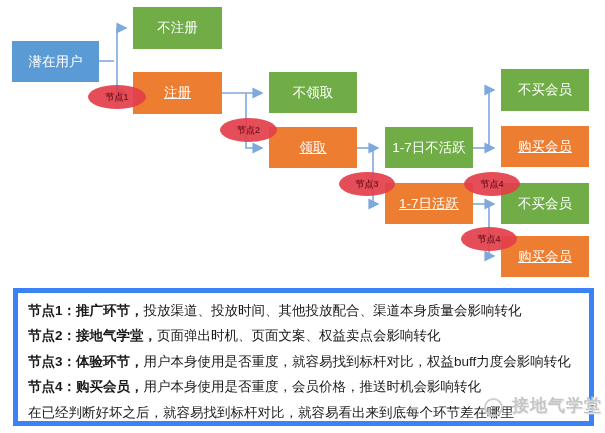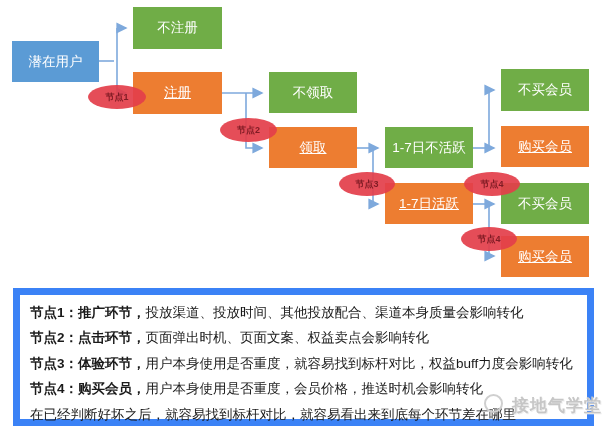--- a/index.html
+++ b/index.html
@@ -8,24 +8,24 @@
   .arrows{position:absolute;left:0;top:0;width:605px;height:433px;}
   .node{position:absolute;display:flex;align-items:center;justify-content:center;
         color:#ffffff;font-size:13.5px;white-space:nowrap;box-sizing:border-box;}
   .blue{background:#5B9BD5;}
   .green{background:#70AD47;}
   .orange{background:#ED7D31;text-decoration:underline;}
   .marker{position:absolute;background:rgba(227,62,74,0.92);border-radius:50%;
           display:flex;align-items:center;justify-content:center;
           color:#7E1B24;font-size:9px;font-weight:bold;white-space:nowrap;margin-top:36px;}
   .notes{position:absolute;left:13px;top:288px;width:581px;height:138px;box-sizing:border-box;
-         border:7px solid #3b82f6;background:#ffffff;padding:5px 8px 4px 10px;}
+         border:5px solid #3b82f6;background:#ffffff;padding:5px 8px 4px 10px;}
   .note-line{font-size:13.5px;line-height:25.4px;color:#1a1a1a;white-space:nowrap;}
   .note-line b{font-weight:bold;}
-  .watermark{position:absolute;left:484px;top:394px;display:flex;align-items:flex-start;gap:9px;}
+  .watermark{position:absolute;left:484px;top:394px;display:flex;align-items:flex-end;gap:9px;}
   .wm-circle{width:15px;height:15px;border:2px solid #cfcfcf;border-radius:50%;
              display:inline-block;background:transparent;}
   .wm-text{font-size:17px;font-weight:bold;letter-spacing:1px;color:#c6c6c6;
            text-shadow:1px 1px 0 #efefef;}
 </style>
 </head>
 <body>
 
 <div class="stage">
 
@@ -64,21 +64,21 @@
   <div class="node orange" style="left:501px;top:236px;width:88px;height:41px">购买会员</div>
 
   <div class="marker" style="left:88px;top:49px;width:58px;height:24px">节点1</div>
   <div class="marker" style="left:220px;top:82px;width:57px;height:24px">节点2</div>
   <div class="marker" style="left:339px;top:136px;width:56px;height:24px">节点3</div>
   <div class="marker" style="left:464px;top:136px;width:56px;height:24px">节点4</div>
   <div class="marker" style="left:461px;top:191px;width:56px;height:24px">节点4</div>
 
   <div class="notes">
     <div class="note-line"><b>节点1：推广环节，</b><span>投放渠道、投放时间、其他投放配合、渠道本身质量会影响转化</span></div>
-    <div class="note-line"><b>节点2：点击环节，</b><span>页面弹出时机、页面文案、权益卖点会影响转化</span></div>
+    <div class="note-line"><b>节点2：接地气学堂，</b><span>页面弹出时机、页面文案、权益卖点会影响转化</span></div>
     <div class="note-line"><b>节点3：体验环节，</b><span>用户本身使用是否重度，就容易找到标杆对比，权益buff力度会影响转化</span></div>
     <div class="note-line"><b>节点4：购买会员，</b><span>用户本身使用是否重度，会员价格，推送时机会影响转化</span></div>
     <div class="note-line"><b></b><span>在已经判断好坏之后，就容易找到标杆对比，就容易看出来到底每个环节差在哪里</span></div>
   </div>
 
   <div class="watermark">
     <span class="wm-circle"></span>
     <span class="wm-text">接地气学堂</span>
   </div>
 

